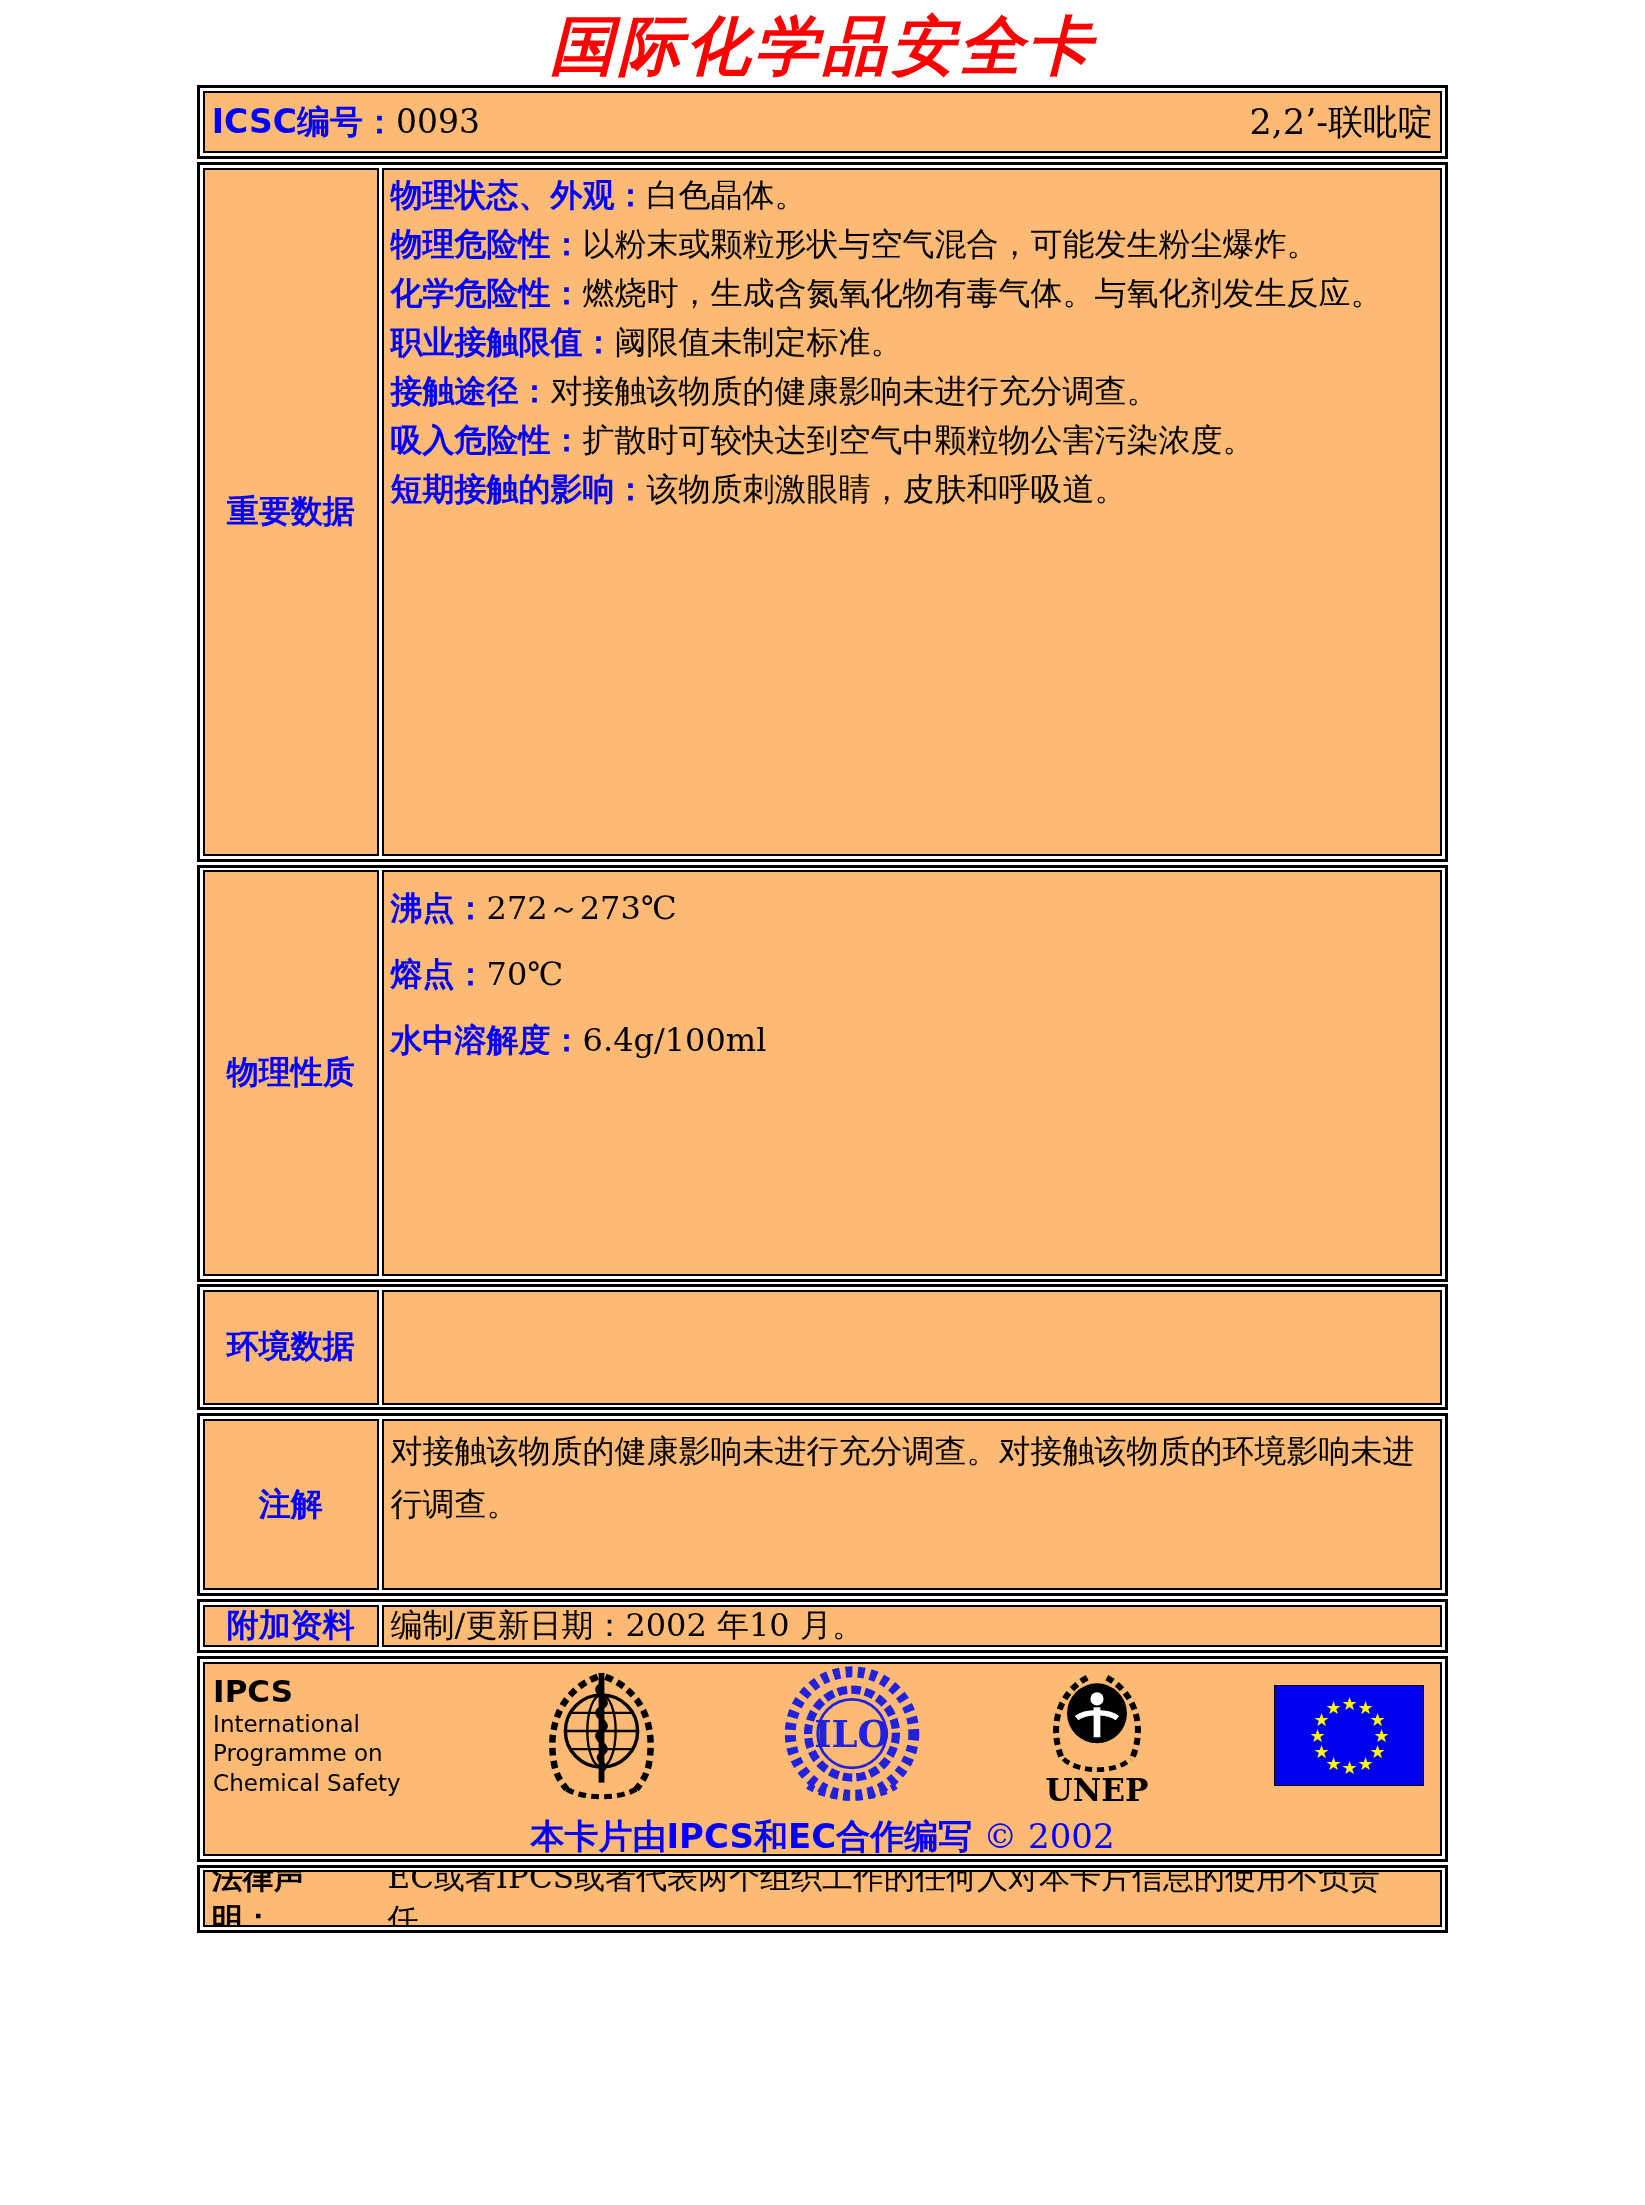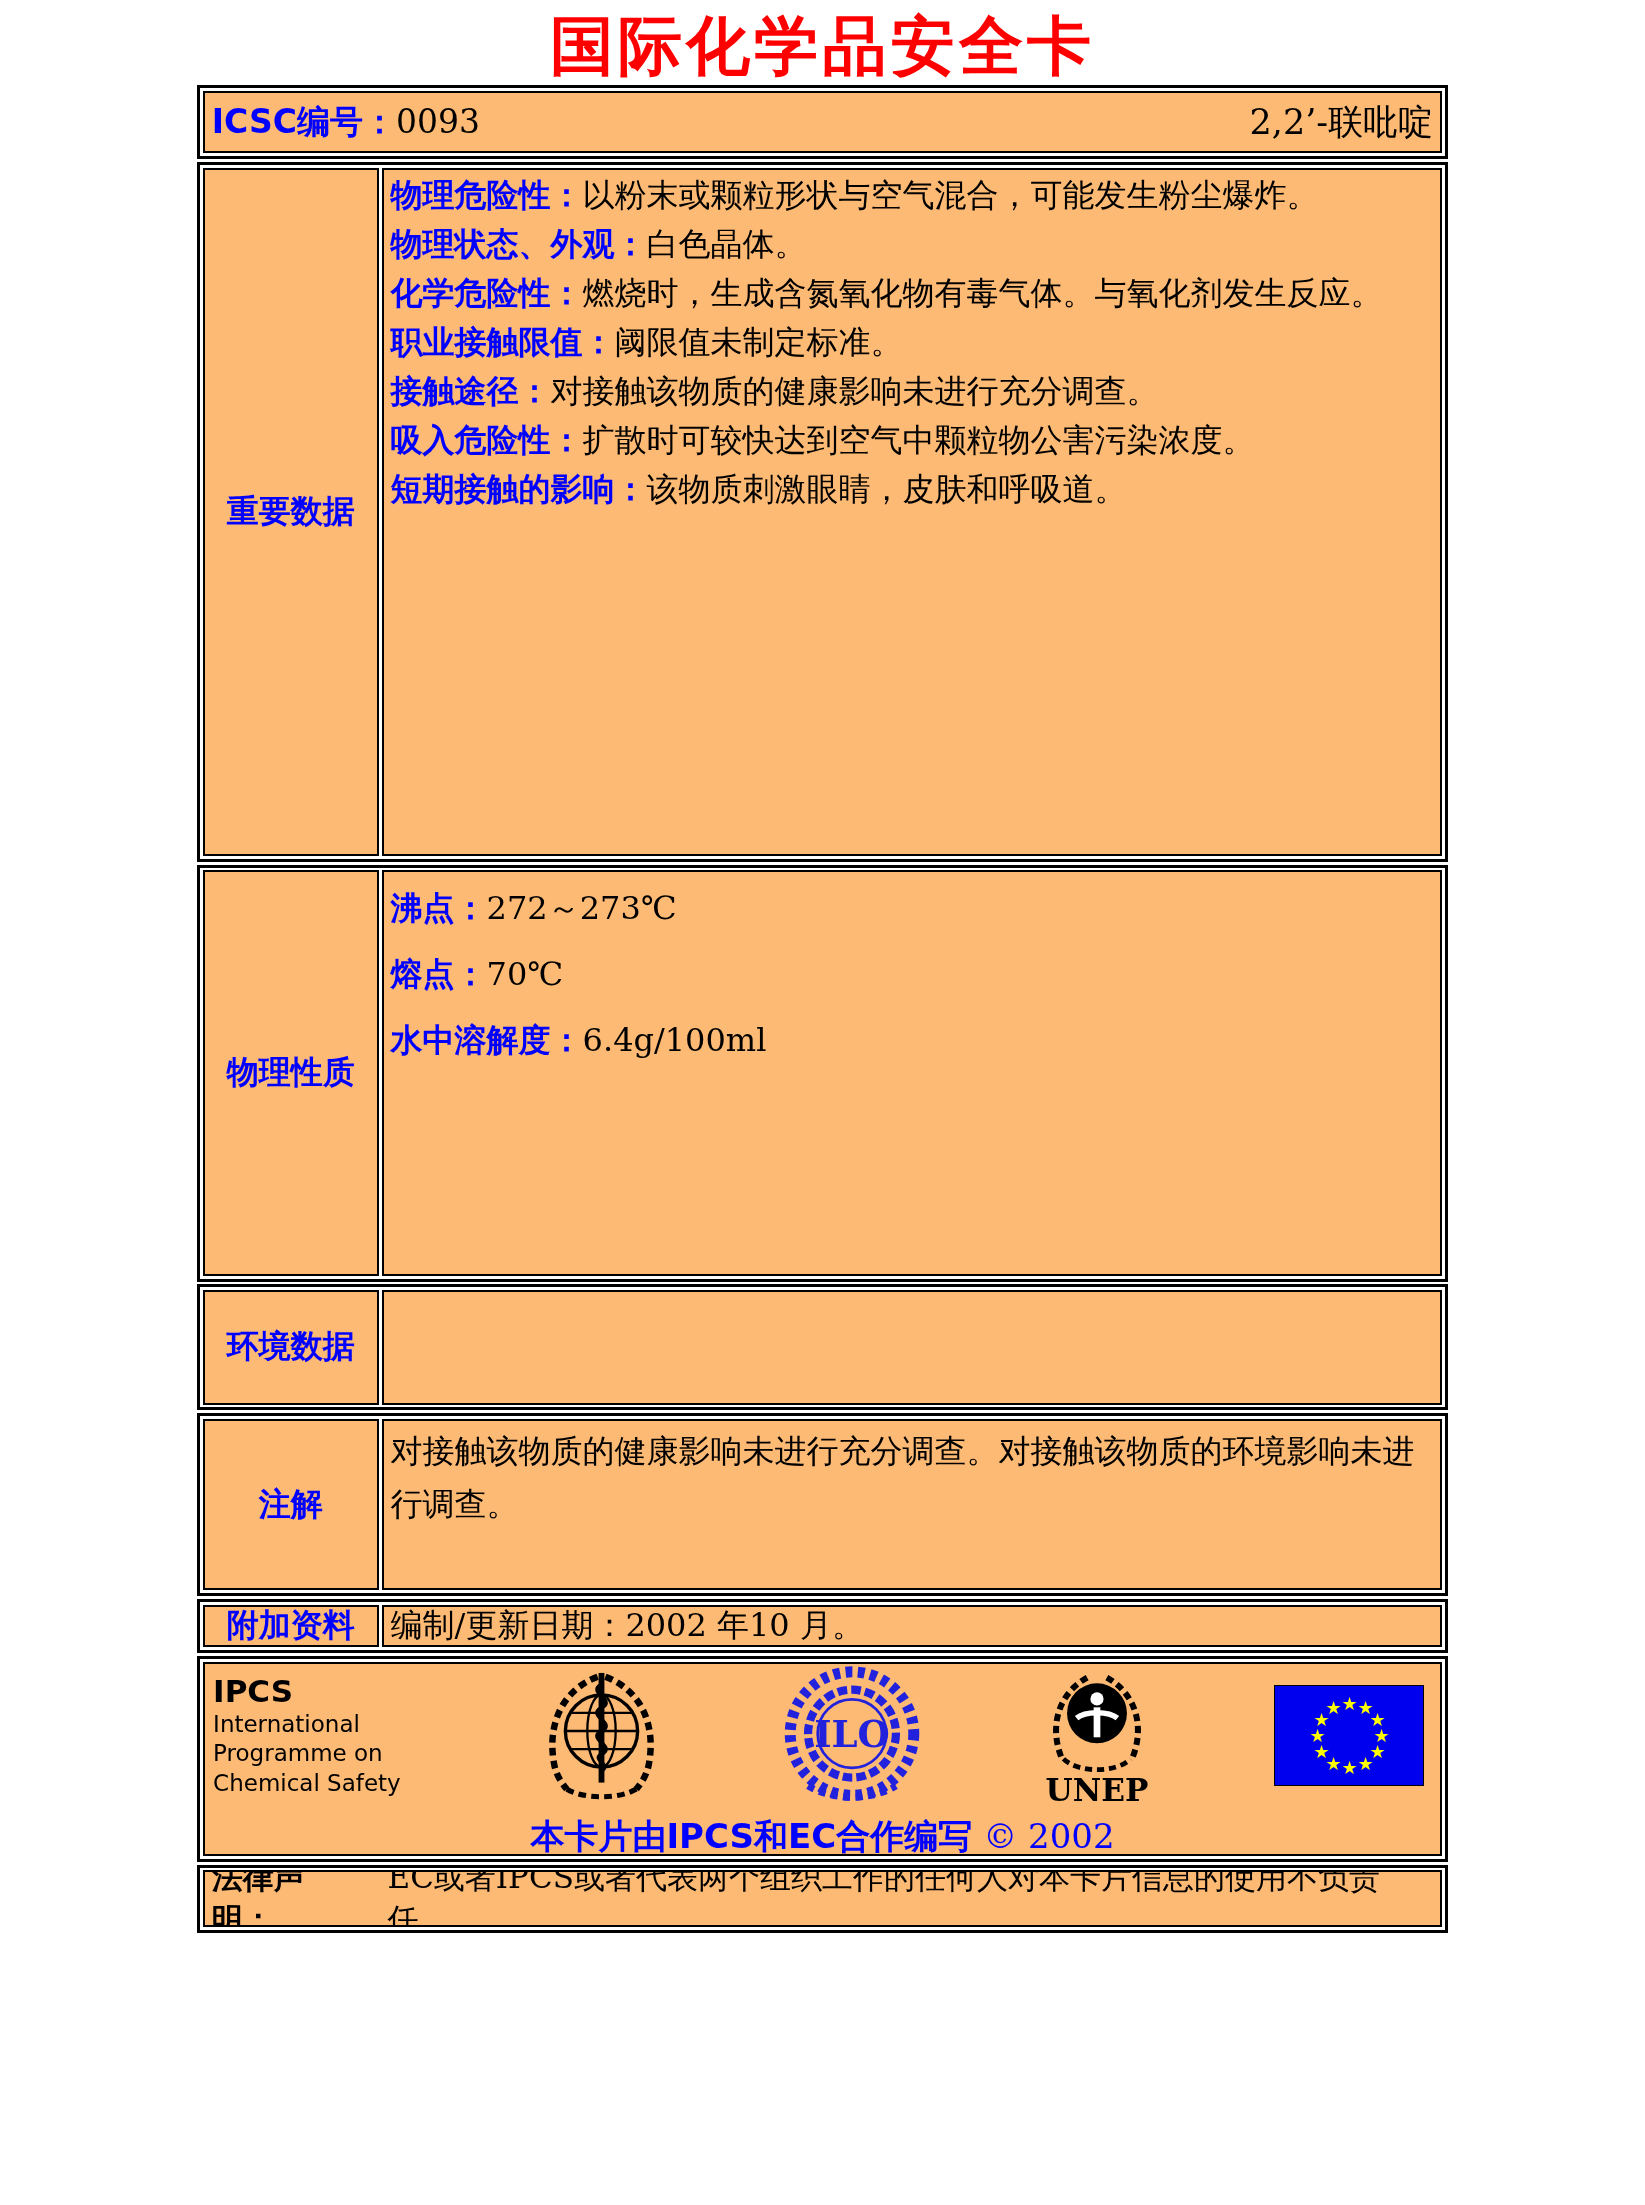--- a/index.html
+++ b/index.html
@@ -12,20 +12,21 @@
   .title {
     padding-top: 11px;
     height: 85px;
     text-align: center;
     color: #FF0000;
     font-family: "DejaVu Sans", sans-serif;
     font-weight: bold;
     font-size: 64px;
     letter-spacing: 4.2px;
     line-height: 1.1;
+    font-style: italic;
   }
   .card { width: 1251px; margin: 0 auto; }
 
   .tbl {
     border: 3.5px solid #000;
     padding: 2.8px;
     margin-bottom: 2.8px;
     display: flex;
     gap: 2.8px;
     background: #fff;
@@ -110,22 +111,22 @@
       <div>
         <span class="k">ICSC编号：</span><span class="v">0093</span>
       </div>
       <div class="v hdr-name">2,2’-联吡啶</div>
     </div>
   </div>
 
   <div class="tbl h-s1">
     <div class="cell label-cell">重要数据</div>
     <div class="cell content-cell s1">
+      <div><span class="k">物理状态、外观：</span><span class="v">白色晶体。</span></div>
       <div><span class="k">物理危险性：</span><span class="v">以粉末或颗粒形状与空气混合，可能发生粉尘爆炸。</span></div>
-      <div><span class="k">物理状态、外观：</span><span class="v">白色晶体。</span></div>
       <div><span class="k">化学危险性：</span><span class="v">燃烧时，生成含氮氧化物有毒气体。与氧化剂发生反应。</span></div>
       <div><span class="k">职业接触限值：</span><span class="v">阈限值未制定标准。</span></div>
       <div><span class="k">接触途径：</span><span class="v">对接触该物质的健康影响未进行充分调查。</span></div>
       <div><span class="k">吸入危险性：</span><span class="v">扩散时可较快达到空气中颗粒物公害污染浓度。</span></div>
       <div><span class="k">短期接触的影响：</span><span class="v">该物质刺激眼睛，皮肤和呼吸道。</span></div>
     </div>
   </div>
 
   <div class="tbl h-s2">
     <div class="cell label-cell">物理性质</div>

